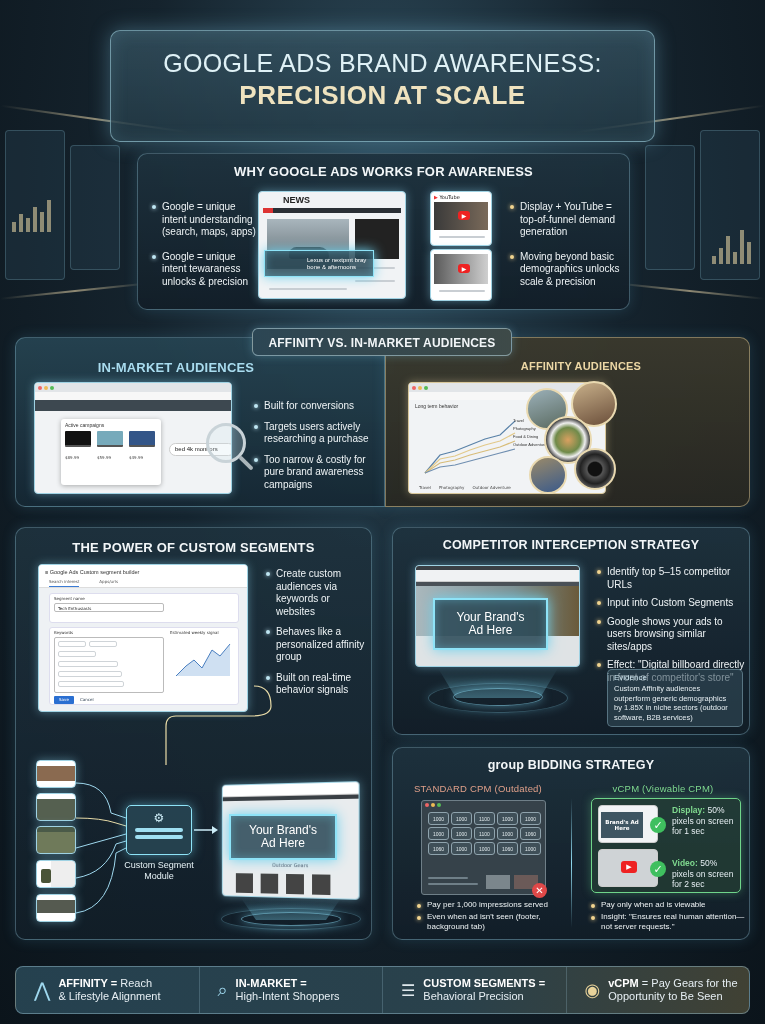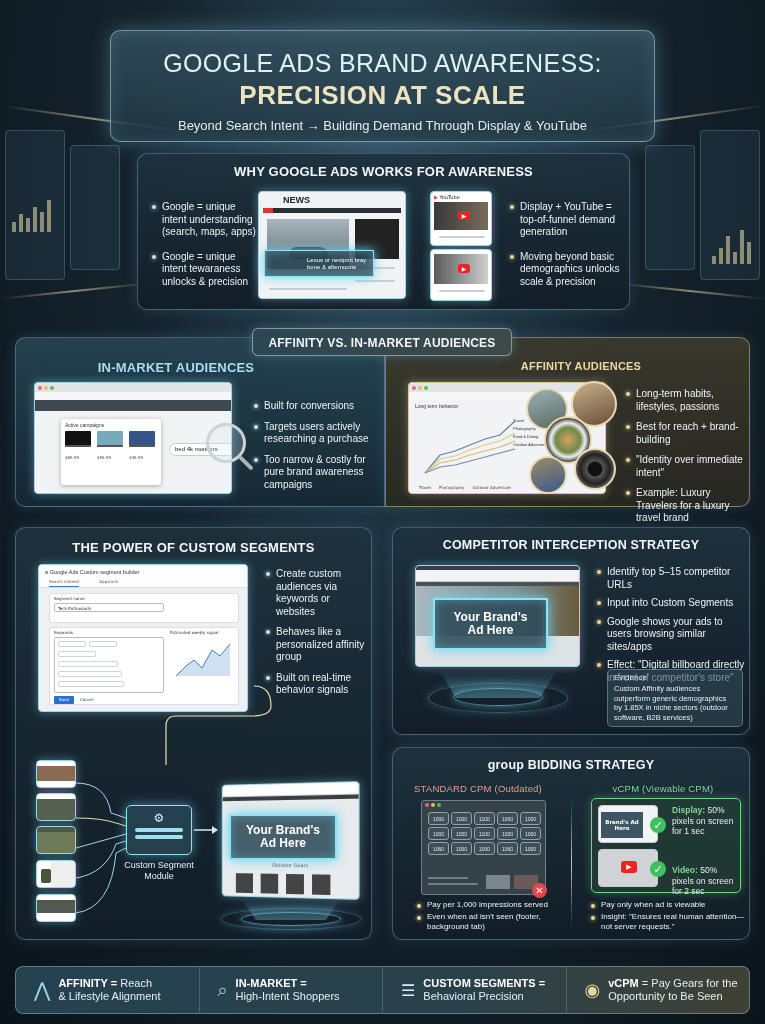--- a/index.html
+++ b/index.html
@@ -21,21 +21,21 @@
 .h{font-family:"Liberation Sans",sans-serif;font-weight:bold;text-align:center;color:#f2f6f8;letter-spacing:.2px}
 .bul{list-style:none;font-family:"Liberation Sans",sans-serif;font-size:10px;line-height:12.5px;color:#eef3f5}
 .bul li{position:relative;padding-left:12px;margin-bottom:8px}
 .bul li:before{content:"";position:absolute;left:2px;top:4px;width:4px;height:4px;border-radius:50%;background:#bfe6f2;box-shadow:0 0 4px #bfe6f2}
 .bul.gold li:before{background:#f1d48f;box-shadow:0 0 4px #f1d48f}
 .mock{position:absolute;background:#f1f3f5;border-radius:4px;overflow:hidden;box-shadow:0 0 10px rgba(140,210,235,.45);border:1px solid #9fd2e3}
 .chrome{height:9px;background:#e2e5e8;display:flex;align-items:center;padding-left:3px;gap:2px}
 .dot{width:4px;height:4px;border-radius:50%}
 .gl{position:absolute;background:#c9ced3;height:2px;border-radius:1px}
 .ad-here{position:absolute;border:2px solid #8ee3f7;box-shadow:0 0 12px #6fd2ee,inset 0 0 10px rgba(110,210,238,.4);
-background:rgba(40,70,85,.85);color:#fff;font-family:"Liberation Sans",sans-serif;font-weight:bold;text-align:center;display:flex;align-items:center;justify-content:center;line-height:1.1}
+background:rgba(40,70,85,.85);color:#fff;font-family:"Liberation Sans",sans-serif;font-weight:normal;text-align:center;display:flex;align-items:center;justify-content:center;line-height:1.1}
 .holo{position:absolute;border-radius:50%;border:1px solid rgba(140,220,245,.55);box-shadow:0 0 10px rgba(120,210,240,.5)}
 .beam{position:absolute;background:linear-gradient(180deg,rgba(130,220,245,.0),rgba(130,220,245,.35));clip-path:polygon(15% 100%,85% 100%,100% 0,0 0)}
 .legend-box{position:absolute;left:15px;top:966px;width:735px;height:48px;border-radius:8px;border:1px solid rgba(160,200,215,.45);
 background:linear-gradient(90deg,rgba(40,70,85,.9),rgba(45,70,80,.9) 60%,rgba(70,70,55,.9));display:flex}
 .leg{flex:1;display:flex;align-items:center;gap:8px;padding-left:18px;border-right:1px solid rgba(160,200,215,.25);font-family:"Liberation Sans",sans-serif;font-size:11px;line-height:13px}
 .leg:last-child{border-right:none}
 .leg b{color:#fff}
 .circle-img{position:absolute;border-radius:50%;border:2px solid #e9d9b0;overflow:hidden}
 .kw{position:absolute;background:#fff;border:1px solid #cfd4d8;border-radius:2px;height:6px}
 .cpmcell{width:21px;height:13px;border:1px solid #8fa3ad;border-radius:3px;background:#3f4f58;font-size:5px;color:#dfe7ea;display:flex;align-items:center;justify-content:center;font-family:"Liberation Sans",sans-serif}
@@ -67,21 +67,20 @@
       <span style="height:28px"></span>
       <span style="height:12px"></span>
       <span style="height:34px"></span>
       <span style="height:22px"></span>
     </div>
 </div>
 
 <div class="title-box">
   <div class="t1">GOOGLE ADS BRAND AWARENESS:</div>
   <div class="t2">PRECISION AT SCALE</div>
-  <div class="t3">Beyond Search Intent → Building Demand Through Display &amp; YouTube</div>
 </div>
 
 <div class="panel" style="left:137px;top:153px;width:493px;height:157px">
   <div class="h" style="font-size:13px;margin-top:10px">WHY GOOGLE ADS WORKS FOR AWARENESS</div>
   <ul class="bul" style="position:absolute;left:12px;top:47px;width:110px">
     <li style="margin-bottom:12px">Google = unique intent understanding (search, maps, apps)</li>
     <li>Google = unique intent tewaraness unlocks &amp; precision</li>
   </ul>
 
   <div class="mock" style="left:120px;top:37px;width:148px;height:108px">
@@ -180,26 +179,20 @@
       <span>Travel</span>
       <span>Photography</span>
       <span>Outdoor Adventure</span>
     </div>
   </div>
   <div class="circle-img" style="left:140px;top:50px;width:42px;height:42px;background:linear-gradient(160deg,#9bb0b8,#5a6a60)"></div>
   <div class="circle-img" style="left:185px;top:43px;width:46px;height:46px;background:linear-gradient(160deg,#c8b08a,#6a4e3a)"></div>
   <div class="circle-img" style="left:158px;top:78px;width:48px;height:48px;background:radial-gradient(circle,#d9a060 0%,#6f8a4a 40%,#eee 55%,#444 70%)"></div>
   <div class="circle-img" style="left:143px;top:118px;width:38px;height:38px;background:linear-gradient(160deg,#9a8a6a,#3a5a8a)"></div>
   <div class="circle-img" style="left:188px;top:110px;width:42px;height:42px;background:radial-gradient(circle,#111 25%,#555 30%,#222 55%,#777 80%)"></div>
-  <ul class="bul gold" style="position:absolute;left:238px;top:50px;width:124px">
-    <li>Long-term habits, lifestyles, passions</li>
-    <li>Best for reach + brand-building</li>
-    <li>"Identity over immediate intent"</li>
-    <li>Example: Luxury Travelers for a luxury travel brand</li>
-  </ul>
 </div>
 
 <div style="position:absolute;left:252px;top:328px;width:260px;height:28px;border-radius:6px;border:1px solid rgba(190,220,230,.55);background:linear-gradient(90deg,#2c4654,#3e4a48);box-shadow:0 0 10px rgba(130,200,230,.3)">
   <div class="h" style="font-size:12px;line-height:28px">AFFINITY VS. IN-MARKET AUDIENCES</div>
 </div>
 
 <div class="panel" style="left:15px;top:527px;width:357px;height:413px">
   <div class="h" style="font-size:13px;margin-top:12px">THE POWER OF CUSTOM SEGMENTS</div>
   <div class="mock" style="left:22px;top:36px;width:210px;height:148px;background:#eef1f4">
     <div style="height:14px;background:#fff;font-size:5.5px;color:#333;padding:4px 6px;font-family:'Liberation Sans',sans-serif">≡ <span>Google Ads Custom segment builder</span></div>
@@ -339,21 +332,21 @@
       <div style="position:absolute;left:2px;top:6px;width:42px;height:26px;background:#3e5562;color:#fff;font-size:5.5px;text-align:center;font-weight:bold;display:flex;align-items:center;justify-content:center;line-height:1.1">Brand's Ad Here</div>
     </div>
     <div class="check" style="left:58px;top:18px">✓</div>
     <div style="position:absolute;left:80px;top:6px;font-size:8.5px;line-height:10.5px;font-family:'Liberation Sans',sans-serif;width:68px">
       <b style="color:#7fd98f">Display:</b> <span>50% pixels on screen for 1 sec</span>
     </div>
     <div class="mock" style="left:6px;top:50px;width:60px;height:38px;background:#cfd3d6;border-color:#ccc;box-shadow:none">
       <div style="position:absolute;left:22px;top:11px;width:16px;height:12px;background:#e22;border-radius:3px;color:#fff;font-size:7px;text-align:center;line-height:12px">▶</div>
     </div>
     <div class="check" style="left:58px;top:62px">✓</div>
-    <div style="position:absolute;left:80px;top:66px;font-size:8.5px;line-height:10.5px;font-family:'Liberation Sans',sans-serif;width:68px">
+    <div style="position:absolute;left:80px;top:59px;font-size:8.5px;line-height:10.5px;font-family:'Liberation Sans',sans-serif;width:68px">
       <b style="color:#7fd98f">Video:</b> <span>50% pixels on screen for 2 sec</span>
     </div>
   </div>
   <ul class="bul gold" style="position:absolute;left:22px;top:152px;width:150px;font-size:8px;line-height:10px">
     <li style="margin-bottom:2px">Pay per 1,000 impressions served</li>
     <li>Even when ad isn't seen (footer, background tab)</li>
   </ul>
   <ul class="bul gold" style="position:absolute;left:196px;top:152px;width:158px;font-size:8px;line-height:10px">
     <li style="margin-bottom:2px">Pay only when ad is viewable</li>
     <li>Insight: "Ensures real human attention—not server requests."</li>

